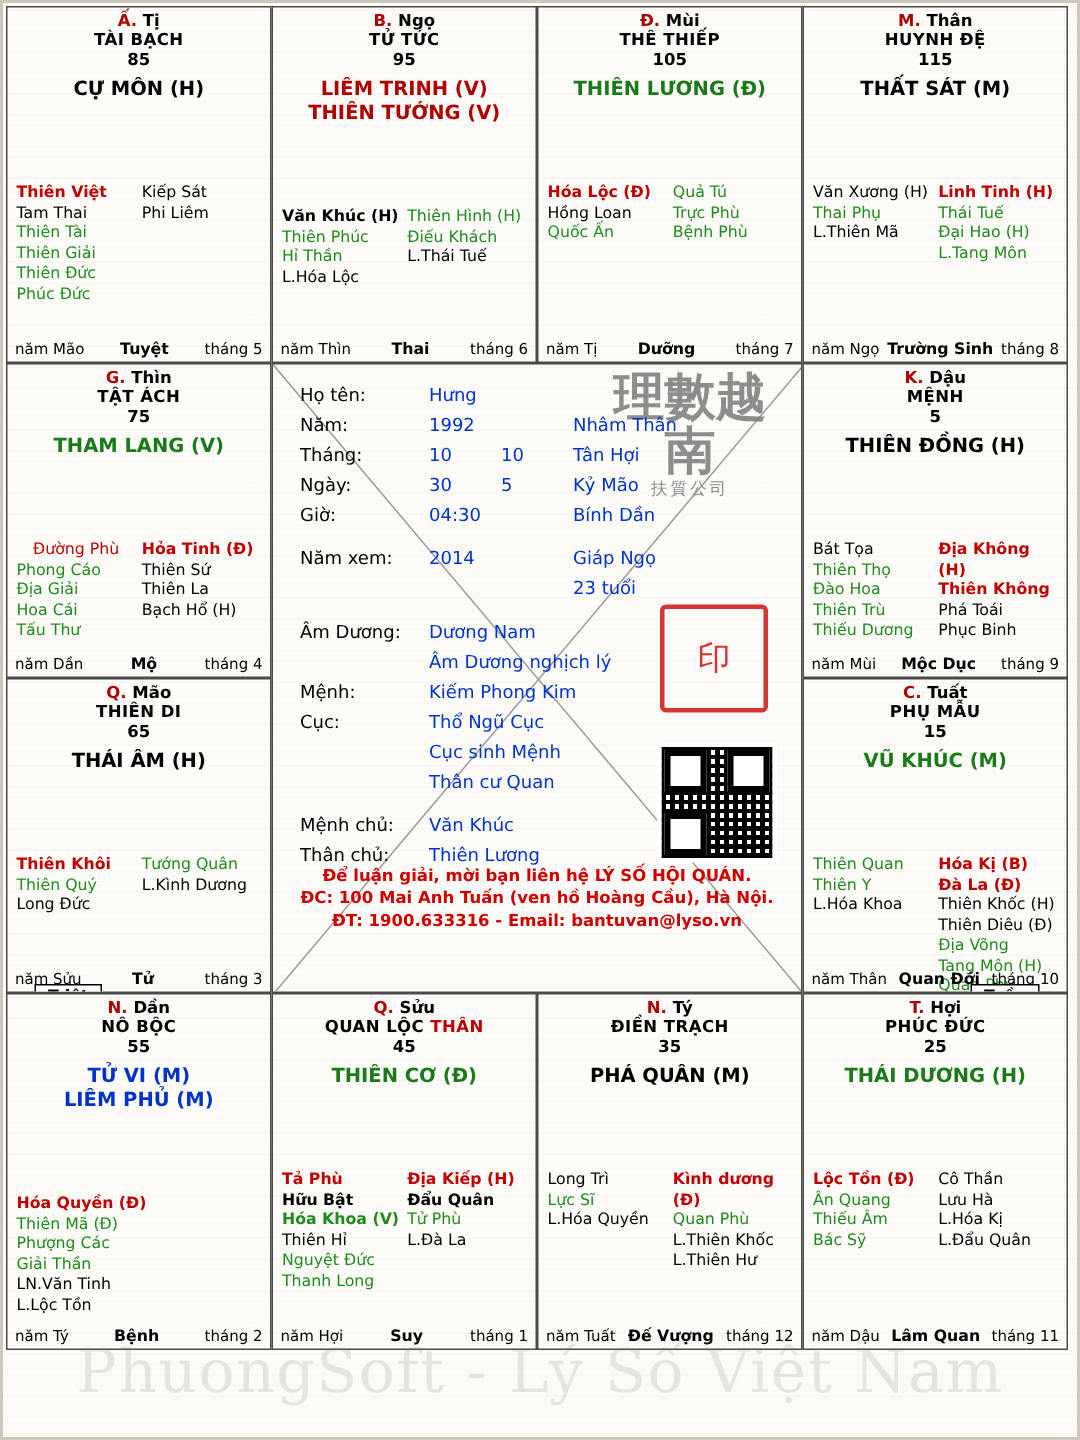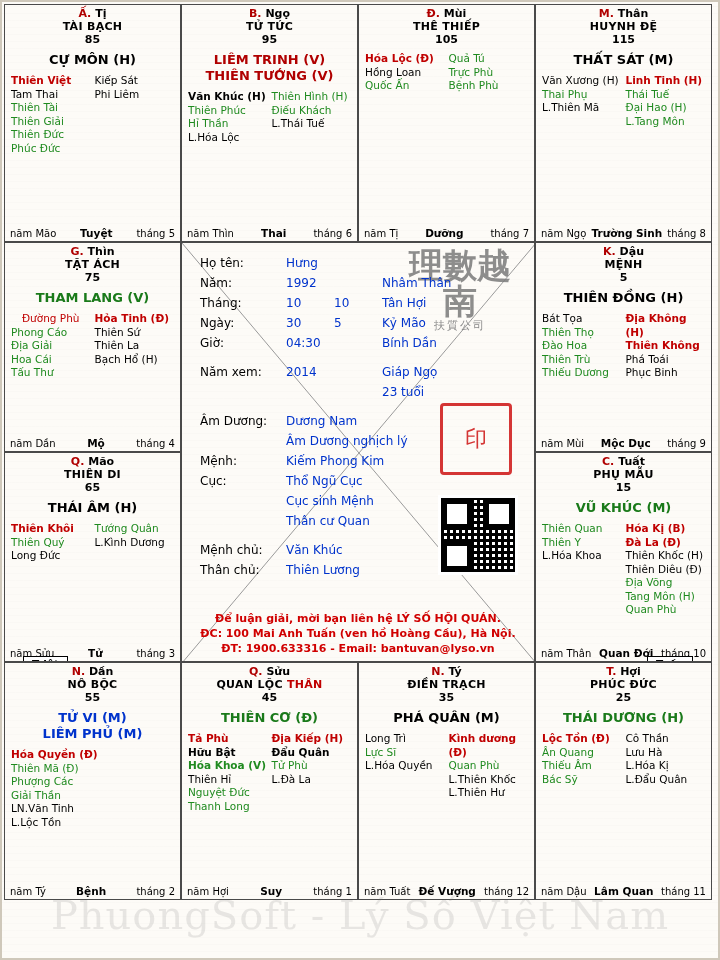--- a/index.html
+++ b/index.html
@@ -65,21 +65,21 @@
   .stars-main.green{color:#1a7a1a;}
   .stars-main.blue{color:#0033cc;}
   .stars-main.black{color:#000;}
   .cols{
     display:flex;
     gap:4px;
     padding:6px 6px 0 6px;
     font-size:10.5px;
     line-height:13.5px;
   }
-  .col{flex:1;min-width:0;}
+  .col{flex:1;min-width:0;margin-top:48px;}
   .r{color:#c00000;text-align:center;}
   .rb{color:#c00000;font-weight:bold;}
   .g{color:#1f8a1f;}
   .gb{color:#1f8a1f;font-weight:bold;}
   .k{color:#000;}
   .kb{color:#000;font-weight:bold;}
   .foot{
     position:absolute;
     left:0;right:0;bottom:2px;
     display:flex;
@@ -161,21 +161,21 @@
   }
   .qr::before,.qr::after{
     content:"";position:absolute;width:20px;height:20px;
     border:4px solid #000;background:#fff;
   }
   .qr::before{left:2px;top:2px;}
   .qr::after{right:2px;top:2px;}
   .qr .b3{position:absolute;left:2px;bottom:2px;width:20px;height:20px;border:4px solid #000;background:#fff;}
   .contact{
     position:absolute;
-    left:0;right:0;bottom:5px;
+    left:0;right:0;bottom:40px;
     text-align:center;
     color:#d00000;
     font-weight:bold;
     font-size:11px;
     line-height:15px;
     z-index:3;
   }
   .diag{
     position:absolute;inset:0;
     z-index:1;
@@ -266,20 +266,21 @@
         <span class="r2">tháng 6</span>
       </div>
     </div>
 
     <div class="cell">
       <div class="hdr">
         <span class="branch"><span class="b1">Đ.</span> <span>Mùi</span></span>
         <span class="palace">THÊ THIẾP</span>
         <span class="num">105</span>
       </div>
+      <div class="stars-main green">THIÊN LƯƠNG (Đ)</div>
       <div class="cols">
         <div class="col">
           <div class="rb">Hóa Lộc (Đ)</div>
           <div class="k">Hồng Loan</div>
           <div class="g">Quốc Ấn</div>
         </div>
         <div class="col">
           <div class="g">Quả Tú</div>
           <div class="g">Trực Phù</div>
           <div class="g">Bệnh Phù</div>

